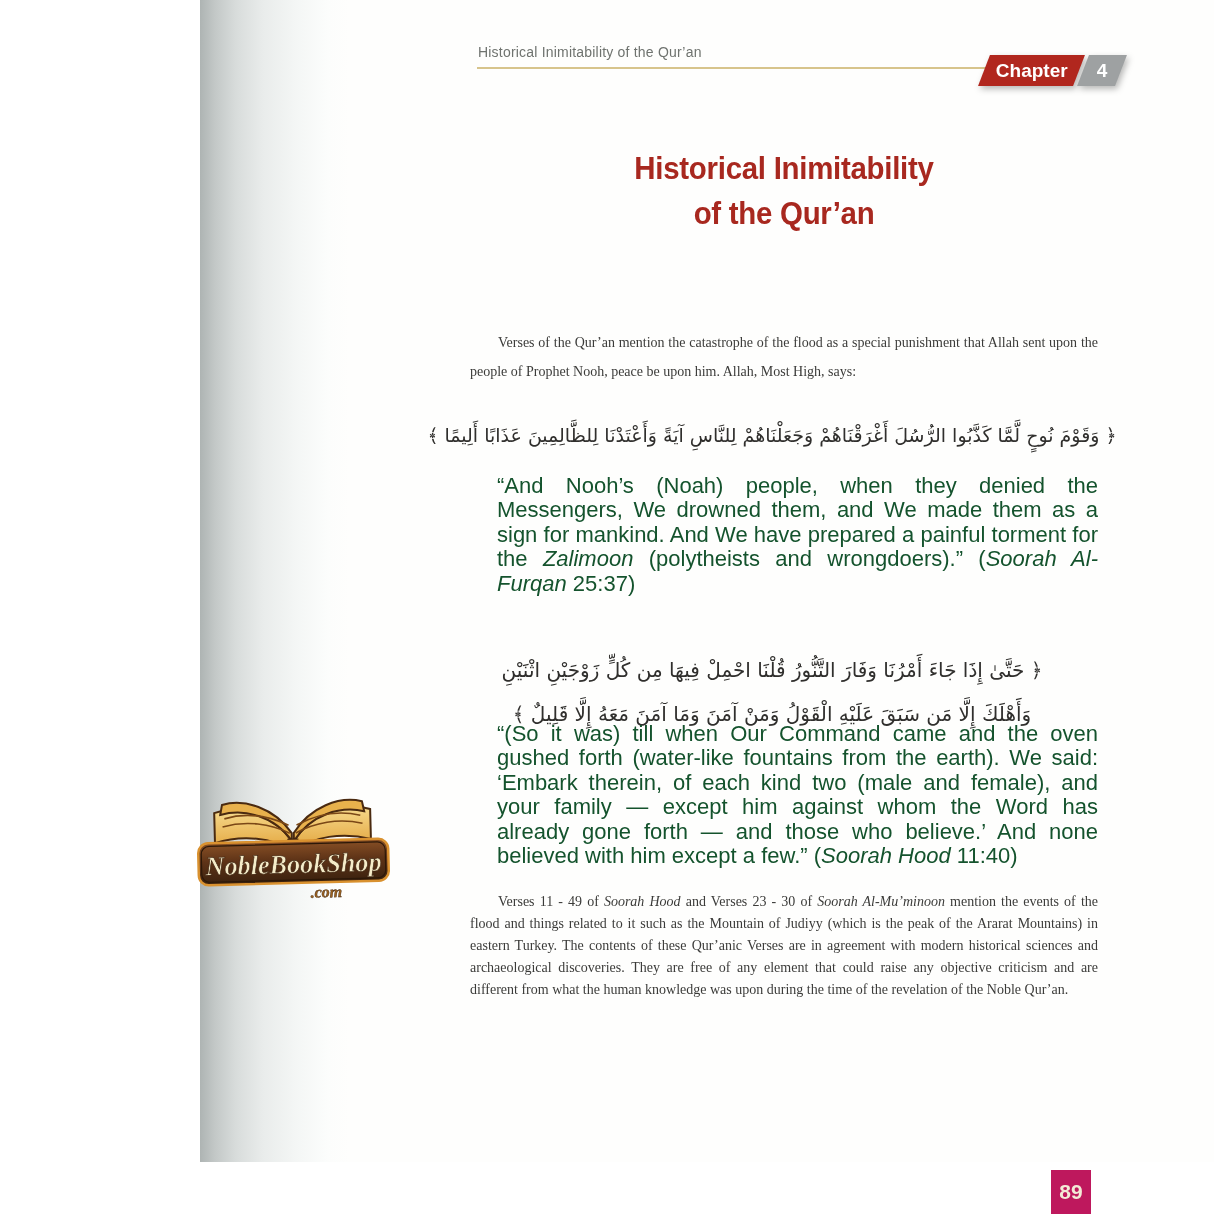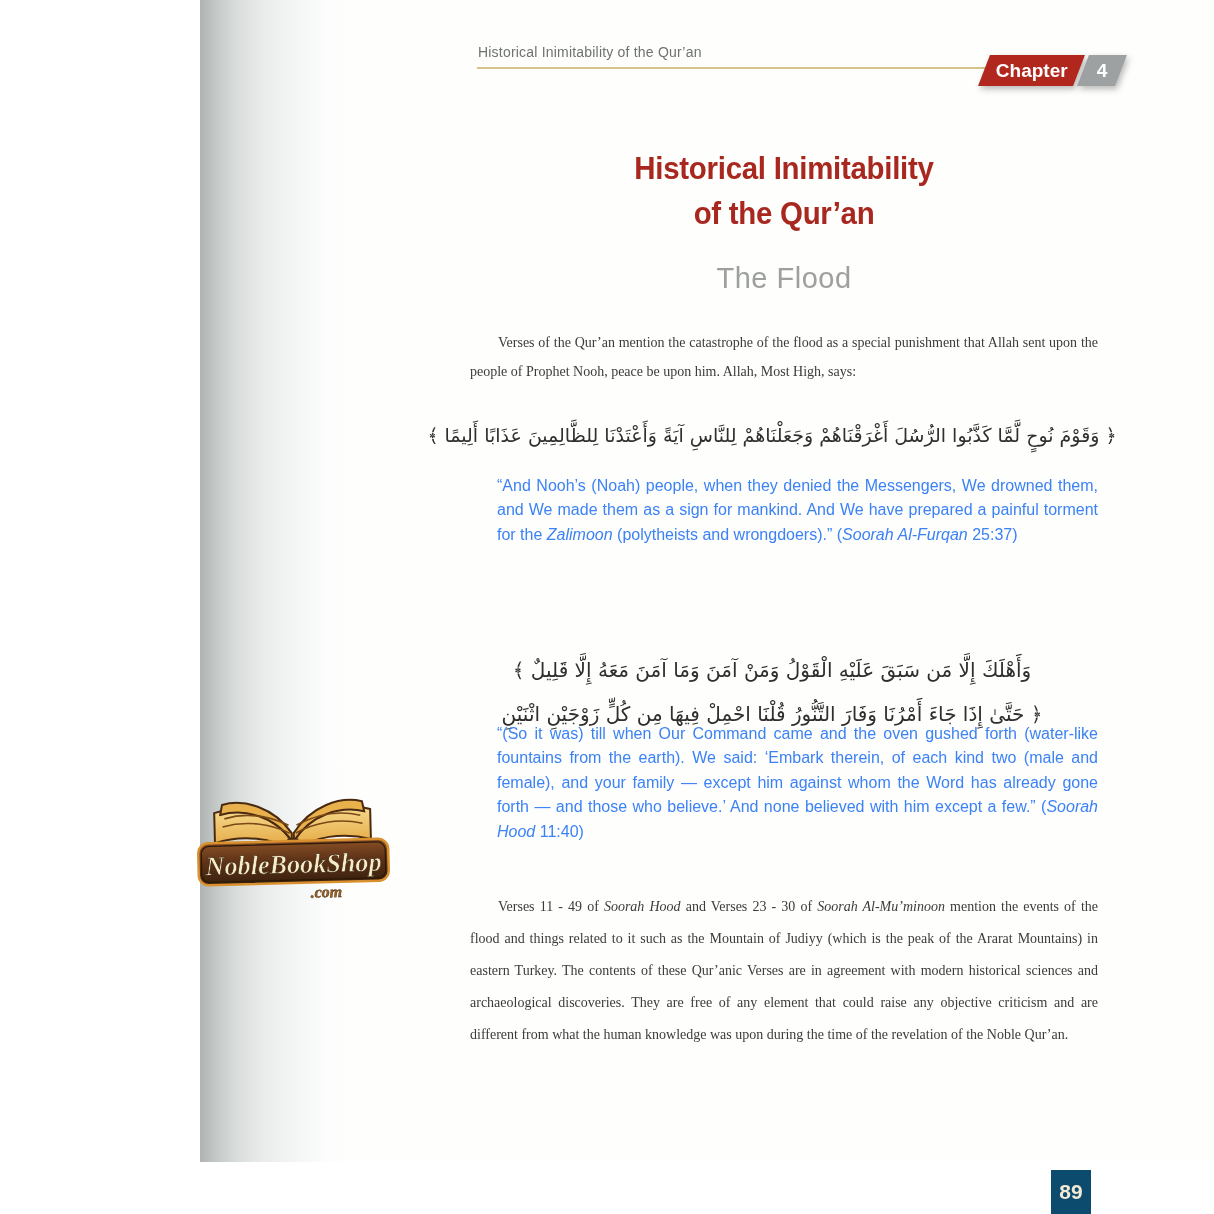--- a/index.html
+++ b/index.html
@@ -53,46 +53,46 @@
   }
   
   .para{
     position:absolute;left:270px;width:628px;
     font-family:"Liberation Serif","DejaVu Serif",serif;
     font-size:14px;line-height:28.6px;color:#3b3b39;
     text-align:justify;text-indent:28px;
   }
   .para1{top:315px;}
   .para2{top:584px;}
-  .para3{top:877px;line-height:32px;}
+  .para3{top:877px;line-height:22px;}
   .para .it, .trans .it{font-style:italic;}
   
   .arabic{
     position:absolute;left:218px;width:708px;text-align:center;
     direction:rtl;unicode-bidi:embed;color:#302f2d;
     font-family:"DejaVu Sans",sans-serif;
   }
   .arabic1{top:424px;font-size:19px;white-space:nowrap;}
   .arabic2{top:648px;font-size:20px;line-height:44px;}
   
   .trans{
     position:absolute;left:297px;width:601px;
-    font-size:16px;line-height:24.4px;color:#3b82f6;text-align:justify;
+    font-size:22px;line-height:24.4px;color:#14532d;text-align:justify;
   }
   .trans1{top:474px;}
   .trans2{top:722px;}
   
   .watermark{
     position:absolute;left:195px;top:779px;width:202px;height:128px;
     z-index:6;transform:rotate(-1.5deg);
   }
   
   .page-num{
     position:absolute;left:851px;top:1170px;width:40px;height:44px;
-    background:#0c4a6e;color:#f3ead6;font-size:21px;font-weight:bold;
+    background:#be185d;color:#f3ead6;font-size:21px;font-weight:bold;
     display:flex;align-items:center;justify-content:center;
   }
 </style>
 </head>
 <body>
 
 <div class="page">
   <div class="page-edge"></div>
 
   <div class="running-head">Historical Inimitability of the Qur’an</div>
@@ -105,32 +105,31 @@
     <div class="badge-piece badge-gray">
       <span>4</span>
     </div>
   </div>
 
   <div class="chapter-title">
     <div>Historical Inimitability</div>
     <div>of the Qur’an</div>
   </div>
 
-  <div class="section-title">The Flood</div>
 
   <p class="para para1">Verses of the Qur’an mention the catastrophe of the flood as a special punishment that Allah sent upon the people of Prophet Nooh, peace be upon him. Allah, Most High, says:</p>
 
   <div class="arabic arabic1">﴿ وَقَوْمَ نُوحٍ لَّمَّا كَذَّبُوا الرُّسُلَ أَغْرَقْنَاهُمْ وَجَعَلْنَاهُمْ لِلنَّاسِ آيَةً وَأَعْتَدْنَا لِلظَّالِمِينَ عَذَابًا أَلِيمًا ﴾</div>
 
   <div class="trans trans1"><span>“And Nooh’s (Noah) people, when they denied the Messengers, We drowned them, and We made them as a sign for mankind. And We have prepared a painful torment for the </span><span class="it">Zalimoon</span><span> (polytheists and wrongdoers).” (</span><span class="it">Soorah Al-Furqan</span><span> 25:37)</span></div>
 
 
   <div class="arabic arabic2">
+    <div>﴿ حَتَّىٰ إِذَا جَاءَ أَمْرُنَا وَفَارَ التَّنُّورُ قُلْنَا احْمِلْ فِيهَا مِن كُلٍّ زَوْجَيْنِ اثْنَيْنِ</div>
     <div>وَأَهْلَكَ إِلَّا مَن سَبَقَ عَلَيْهِ الْقَوْلُ وَمَنْ آمَنَ وَمَا آمَنَ مَعَهُ إِلَّا قَلِيلٌ ﴾</div>
-    <div>﴿ حَتَّىٰ إِذَا جَاءَ أَمْرُنَا وَفَارَ التَّنُّورُ قُلْنَا احْمِلْ فِيهَا مِن كُلٍّ زَوْجَيْنِ اثْنَيْنِ</div>
   </div>
 
   <div class="trans trans2"><span>“(So it was) till when Our Command came and the oven gushed forth (water-like fountains from the earth). We said: ‘Embark therein, of each kind two (male and female), and your family — except him against whom the Word has already gone forth — and those who believe.’ And none believed with him except a few.” (</span><span class="it">Soorah Hood</span><span> 11:40)</span></div>
 
   <p class="para para3"><span>Verses 11 - 49 of </span><span class="it">Soorah Hood</span><span> and Verses 23 - 30 of </span><span class="it">Soorah Al-Mu’minoon</span><span> mention the events of the flood and things related to it such as the Mountain of Judiyy (which is the peak of the Ararat Mountains) in eastern Turkey. The contents of these Qur’anic Verses are in agreement with modern historical sciences and archaeological discoveries. They are free of any element that could raise any objective criticism and are different from what the human knowledge was upon during the time of the revelation of the Noble Qur’an.</span></p>
 
   <div class="page-num">89</div>
 </div>
 
 <div class="watermark">

